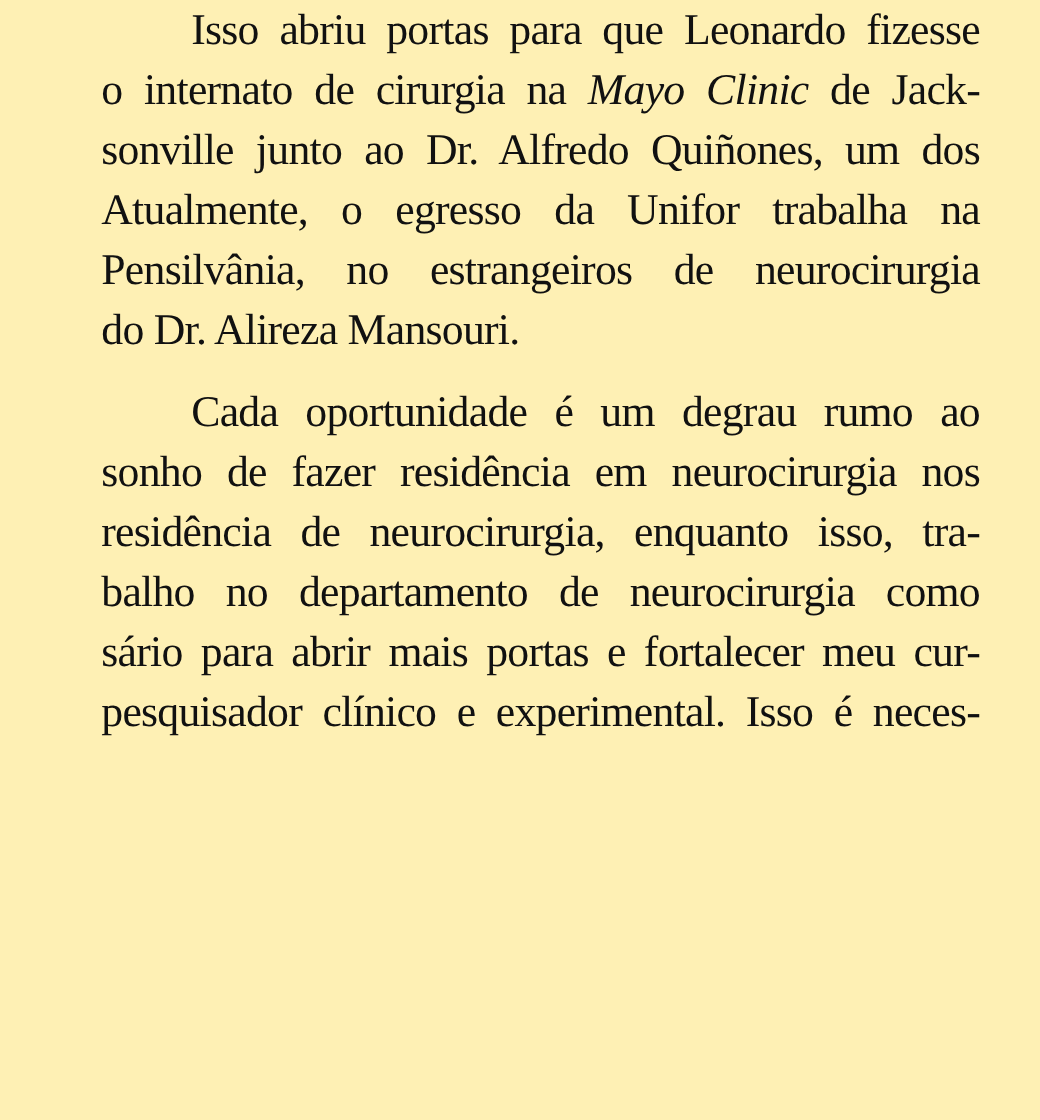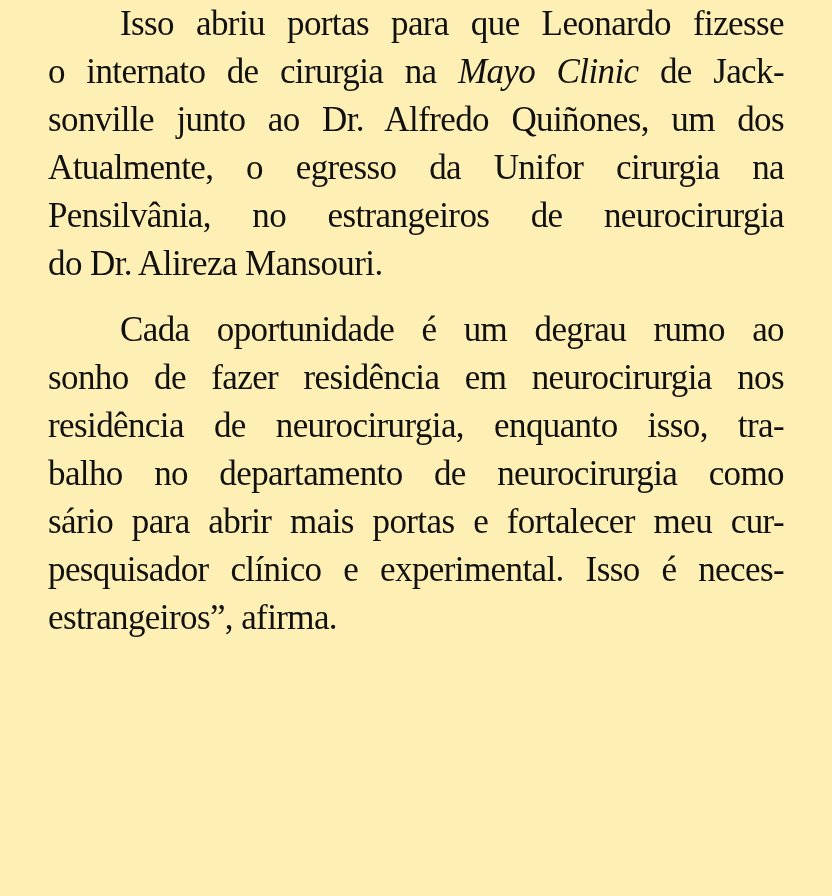--- a/index.html
+++ b/index.html
@@ -27,20 +27,21 @@
   .line {
     display: block;
     height: 48px;
     line-height: 48px;
     font-size: 35px;
     text-align: justify;
     text-align-last: justify;
     white-space: nowrap;
     letter-spacing: -0.6px;
     transform-origin: left center;
+    margin-left: 33px;
   }
   .line.last {
     text-align-last: left;
   }
   .line.indent {
     padding-left: 72px;
   }
   .para-2 {
     margin-top: 18px;
   }
@@ -59,27 +60,26 @@
 </style>
 </head>
 <body>
 
 <div class="article">
 
   <p class="para para-1">
     <span class="line indent"><span class="fit"><span>Isso abriu portas para que Leonardo fizesse</span></span></span>
     <span class="line"><span class="fit"><span>o internato de cirurgia na </span><em>Mayo Clinic</em><span> de Jack-</span></span></span>
     <span class="line"><span class="fit"><span>sonville junto ao Dr. Alfredo Quiñones, um dos</span></span></span>
-    <span class="line"><span class="fit"><span>Atualmente, o egresso da Unifor cirurgia na</span></span></span>
+    <span class="line"><span class="fit"><span>Atualmente, o egresso da Unifor trabalha na</span></span></span>
     <span class="line"><span class="fit"><span>Pensilvânia, no estrangeiros de neurocirurgia</span></span></span>
     <span class="line last"><span class="fit"><span>do Dr. Alireza Mansouri.</span></span></span>
   </p>
 
   <p class="para para-2">
     <span class="line indent"><span class="fit"><span>Cada oportunidade é um degrau rumo ao</span></span></span>
     <span class="line"><span class="fit"><span>sonho de fazer residência em neurocirurgia nos</span></span></span>
     <span class="line"><span class="fit"><span>residência de neurocirurgia, enquanto isso, tra-</span></span></span>
     <span class="line"><span class="fit"><span>balho no departamento de neurocirurgia como</span></span></span>
     <span class="line"><span class="fit"><span>sário para abrir mais portas e fortalecer meu cur-</span></span></span>
     <span class="line"><span class="fit"><span>pesquisador clínico e experimental. Isso é neces-</span></span></span>
-    <span class="line last"><span class="fit"><span>estrangeiros”, afirma.</span></span></span>
   </p>
 </div>
 
 </body></html>

